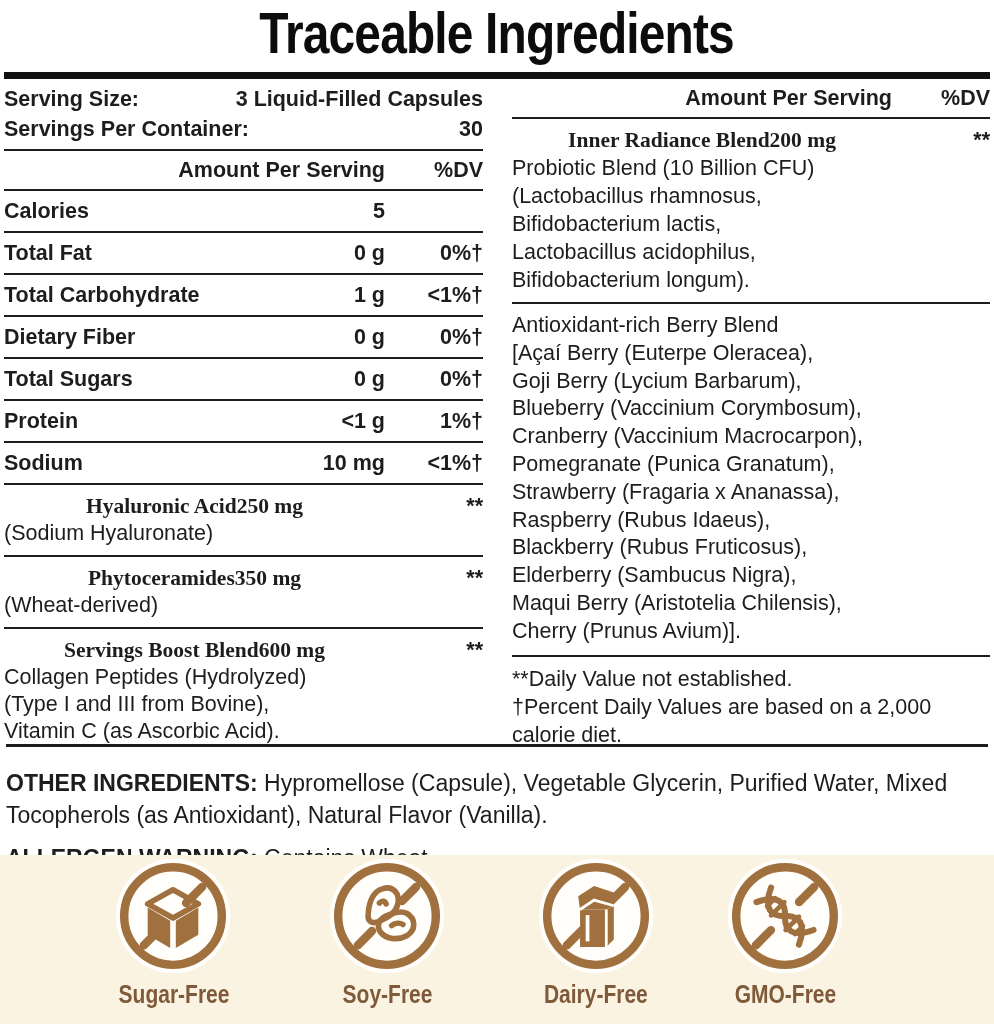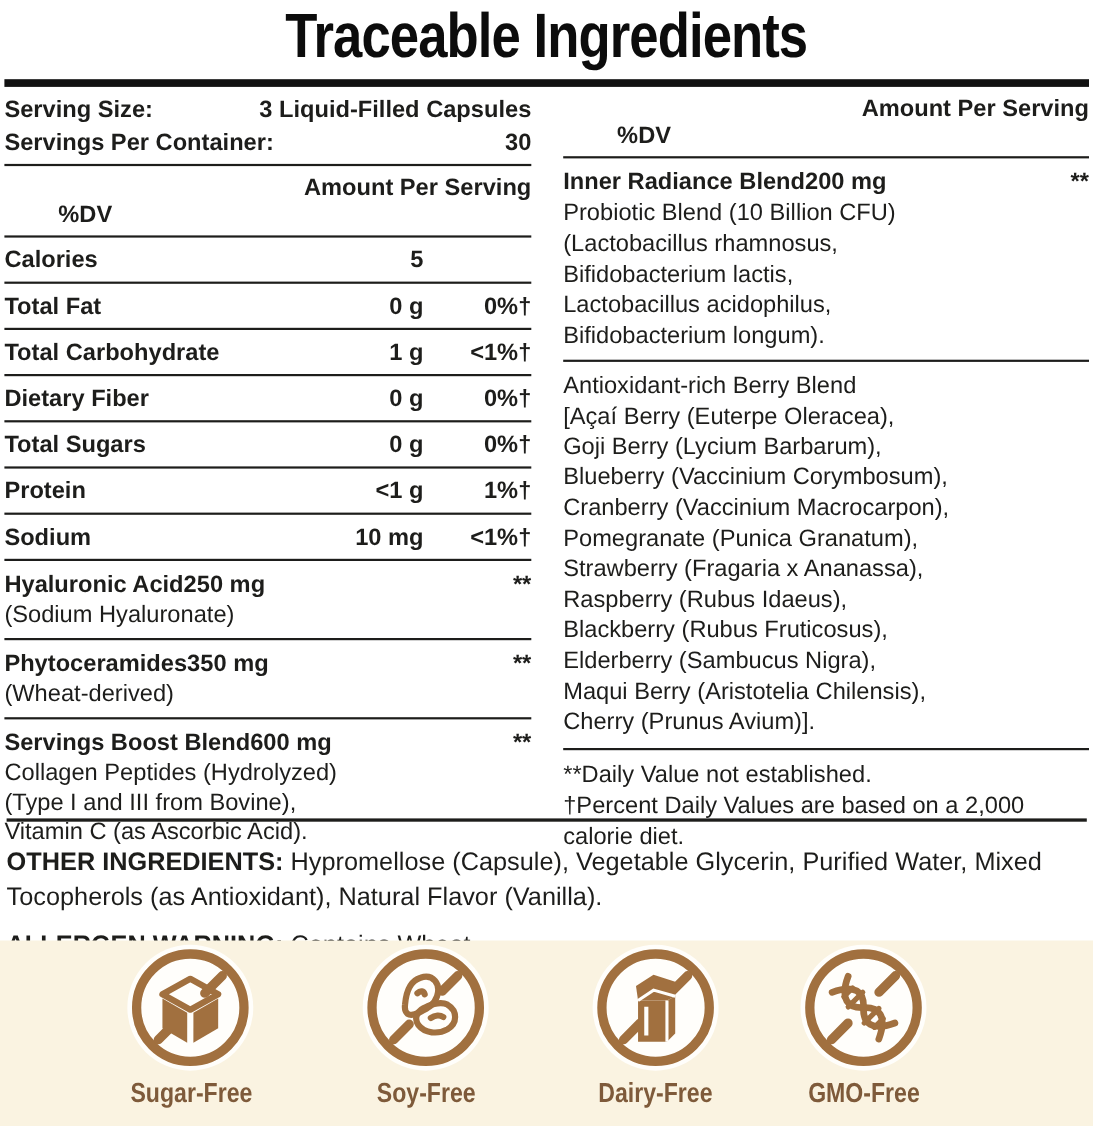--- a/index.html
+++ b/index.html
@@ -22,33 +22,33 @@
   }
   .title-rule { position:absolute; top:72px; left:4px; width:986px; height:7px; background:#111; }
 
   
   .col { position:absolute; top:84px; font-size:21.5px; }
   .col-left  { left:4px;   width:479px; }
   .col-right { left:512px; width:478px; }
 
   .serving-row { display:flex; justify-content:space-between; font-weight:700; line-height:30px; }
 
-  .hdr-row { display:flex; padding:7px 0 6px 0; font-weight:700; border-bottom:2.5px solid #1d1d1b;flex-direction:column; }
+  .hdr-row { display:flex; padding:7px 0 6px 0; font-weight:700; border-bottom:2.5px solid #1d1d1b; }
   .hdr-row .hdr-amount { flex:1; text-align:right; }
   .hdr-row .hdr-dv { width:98px; text-align:right; }
   .col-left .hdr-top { border-top:2.5px solid #1d1d1b; margin-top:5px; }
 
   .fact-row { display:flex; padding:8px 0 7px 0; border-bottom:2.5px solid #1d1d1b; font-weight:700; }
   .fact-main { flex:1; display:flex; justify-content:space-between; }
   .fact-dv { width:98px; text-align:right; }
 
   .blend { padding:7px 0 8px 0; border-bottom:2.5px solid #1d1d1b; }
   .blend.no-border { border-bottom:none; }
   .blend-head { display:flex; font-weight:700; line-height:28px; }
-  .blend-main { flex:1; display:flex; justify-content:flex-start; }
+  .blend-main { flex:1; display:flex; justify-content:center;font-family:Liberation Serif, serif; }
   .blend-dv { width:98px; text-align:right; }
   .blend-sub { font-weight:400; line-height:27px; }
 
   .berry-block { padding:8px 0 9px 0; border-bottom:2.5px solid #1d1d1b; line-height:27.8px; font-weight:400; }
   .berry-block .it { }
 
   .footnotes { padding-top:8px; line-height:28px; font-weight:400; }
 
   
   .bottom { position:absolute; top:744px; left:6px; width:982px; border-top:3px solid #1d1d1b; padding-top:20px; }

